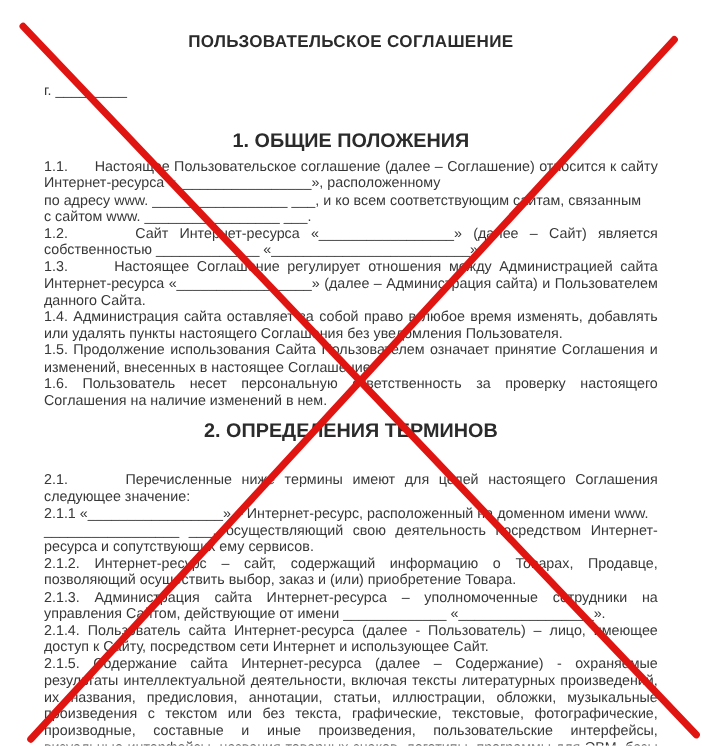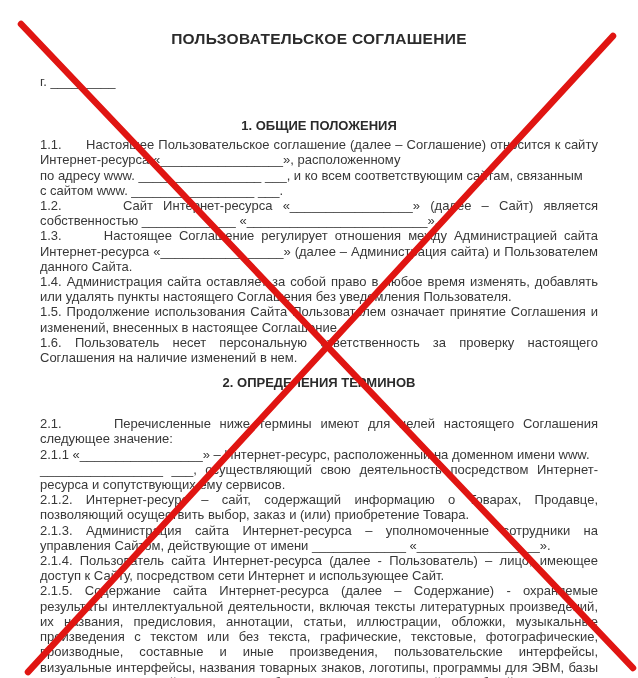--- a/index.html
+++ b/index.html
@@ -24,21 +24,21 @@
   }
   .date-row {
     display: flex;
     justify-content: space-between;
     font-size: 13px;
     line-height: 15.2px;
     margin-bottom: 29px;
   }
   .date-row .date-part { margin-right: 68px; }
   .sec-heading {
-    font-size: 13px;
+    font-size: 18px;
     font-weight: bold;
     text-align: center;
     color: #2b2b2b;
     margin: 0 0 4px;
   }
   .sec-heading.second { margin: 10px 0 26px; }
   .clause {
     margin: 0;
     font-size: 13px;
     line-height: 15.2px;

